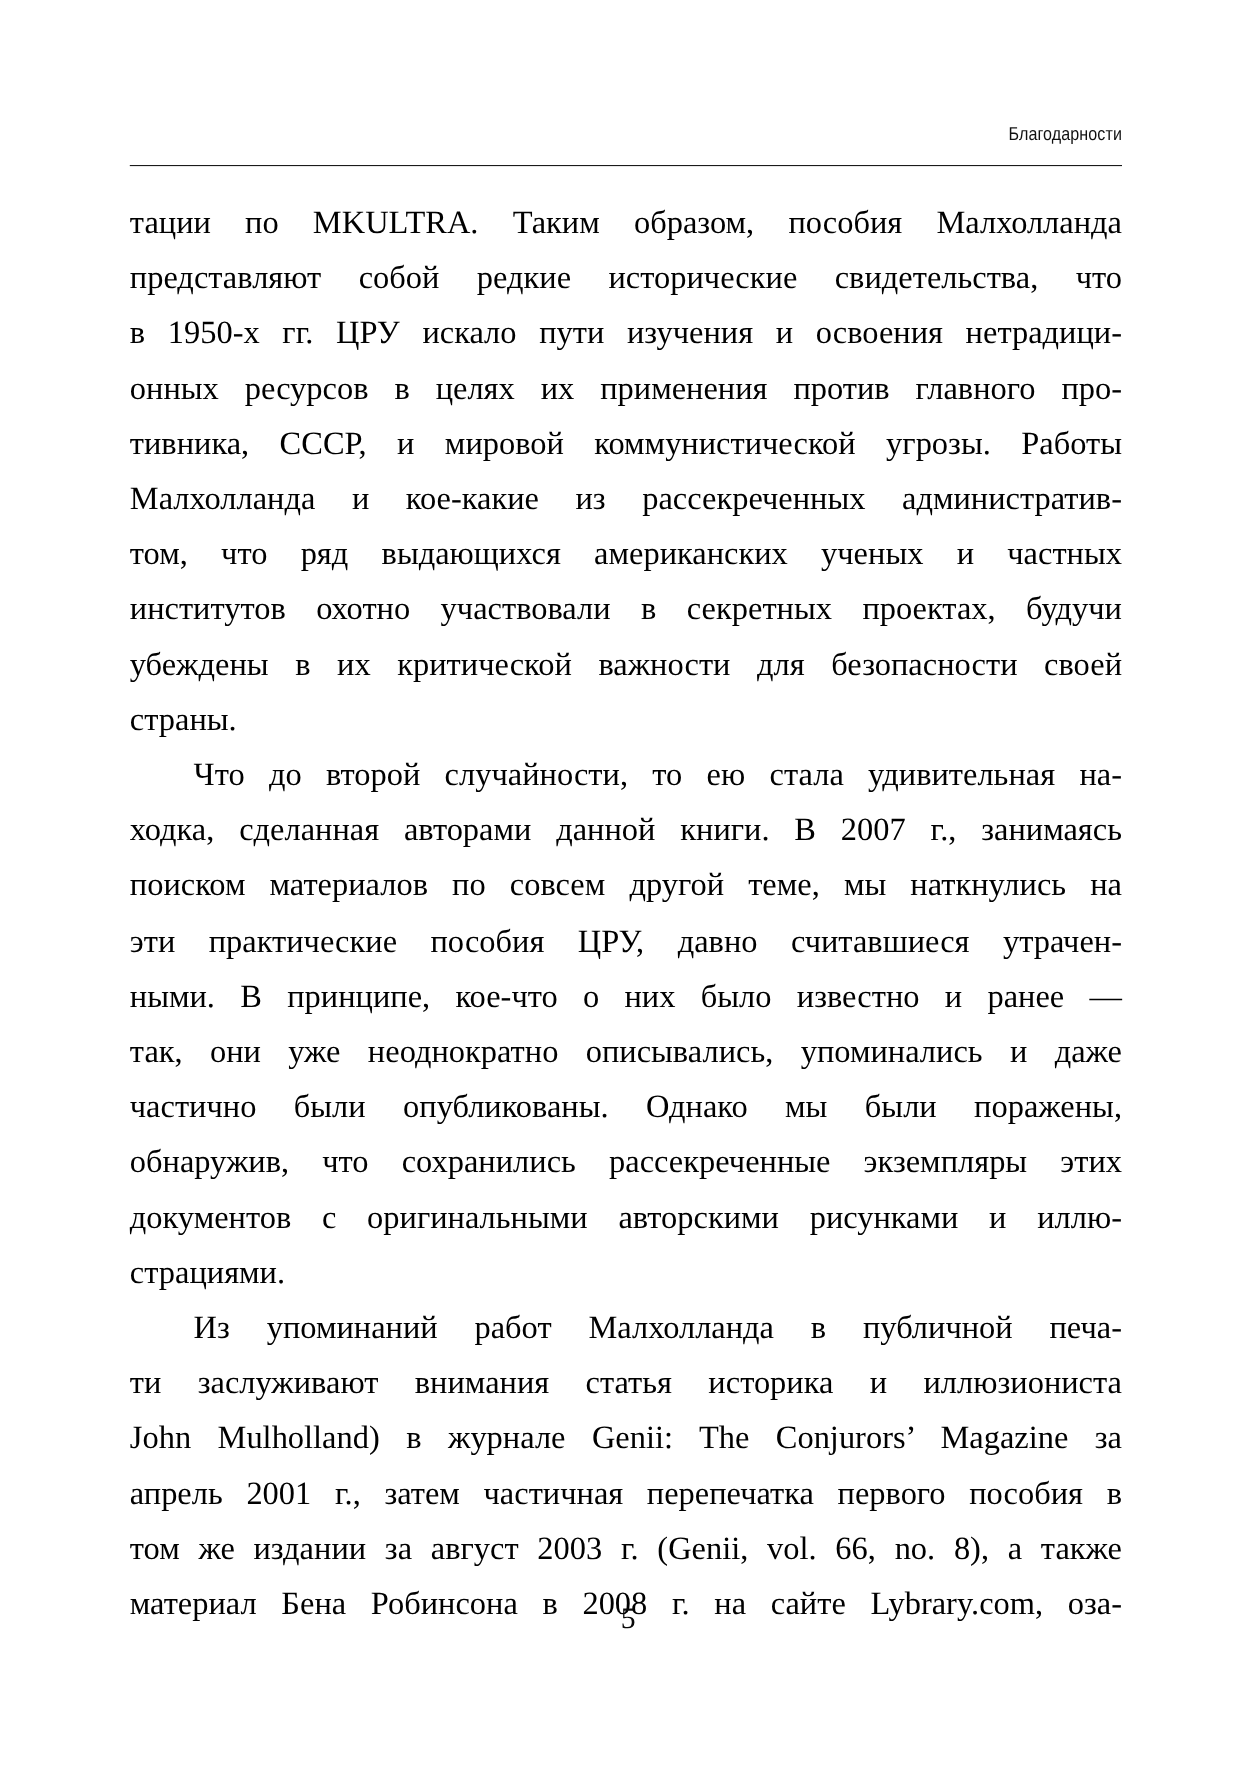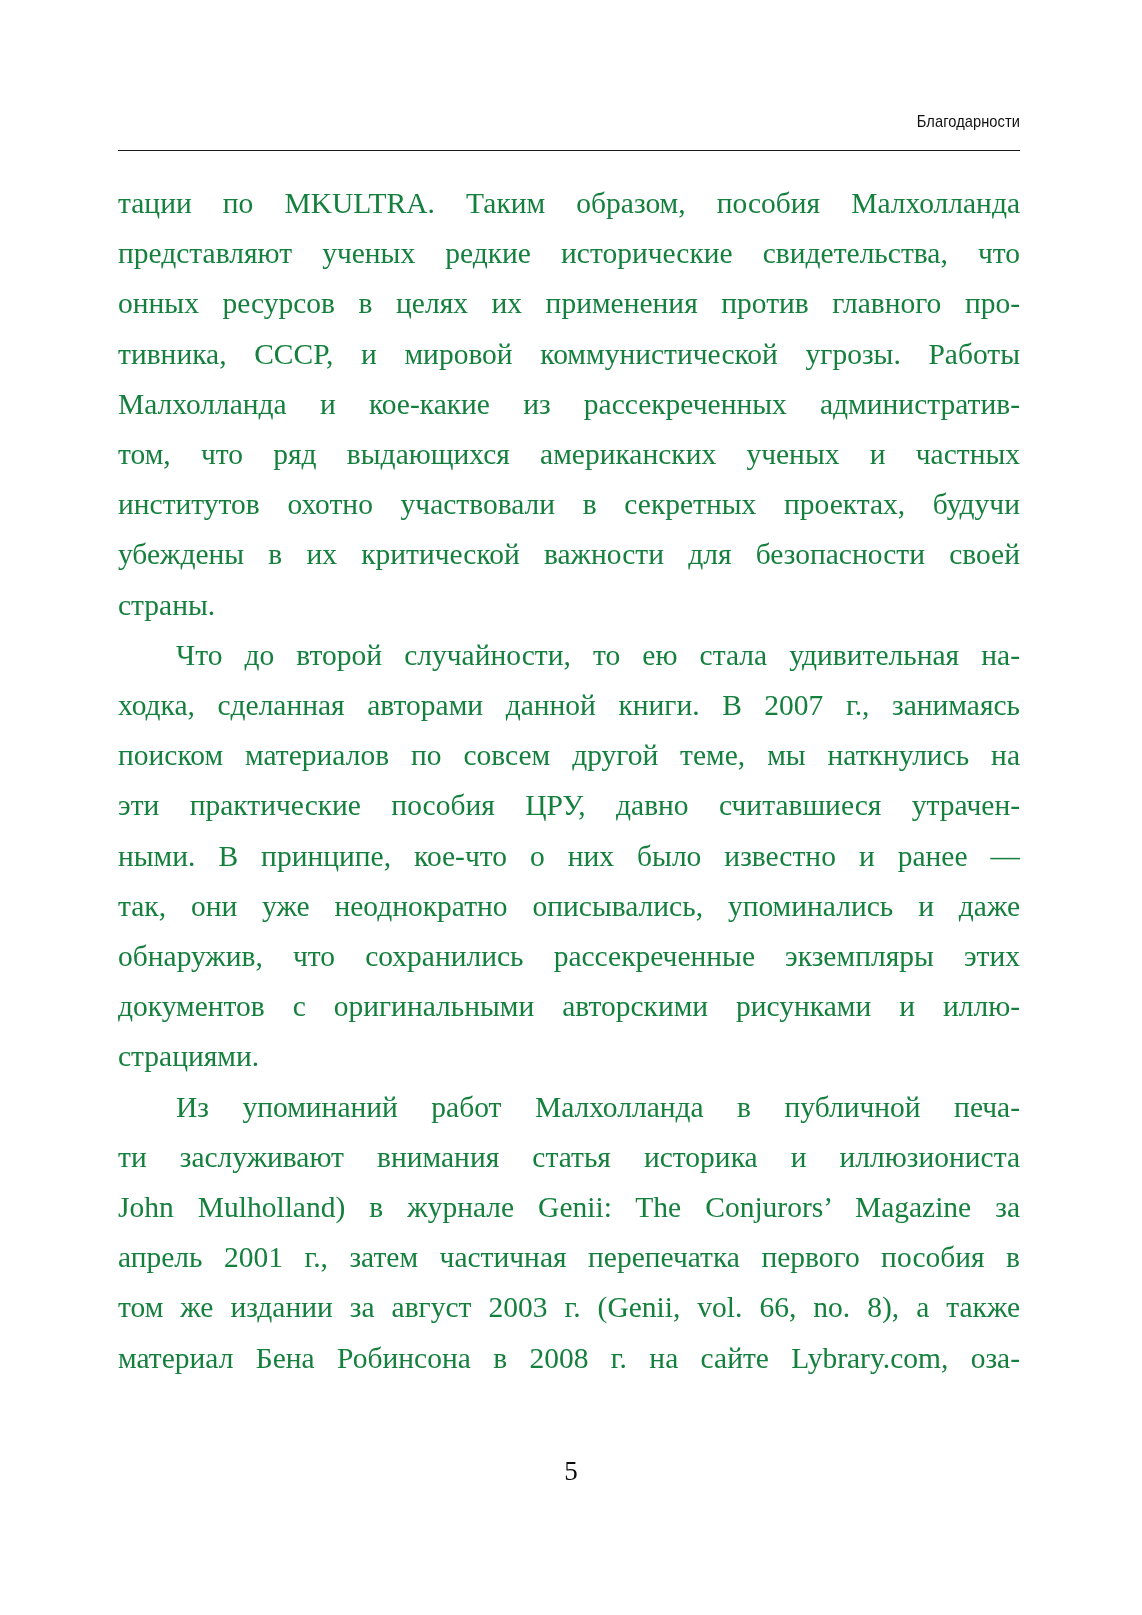--- a/index.html
+++ b/index.html
@@ -58,21 +58,21 @@
     top: 178px;
     width: 902px;
   }
 
   .para {
     margin: 0;
     font-size: 29.5px;
     line-height: 50.2px;
     text-align: justify;
     text-align-last: left;
-    color: #15803d;
+    color: #000000;
     -webkit-font-smoothing: antialiased;
   }
 
   .para .line {
     display: block;
     white-space: pre;
   }
 
   
   .para .line.j {
@@ -111,37 +111,39 @@
 
   <div class="running-head">
     <span class="running-head-text">Благодарности</span>
   </div>
   <div class="head-rule"></div>
 
   <div class="text-block">
 
     <p class="para">
       <span class="line j">тации по MKULTRA. Таким образом, пособия Малхолланда</span>
-      <span class="line j">представляют ученых редкие исторические свидетельства, что</span>
+      <span class="line j">представляют собой редкие исторические свидетельства, что</span>
+      <span class="line j">в 1950-х гг. ЦРУ искало пути изучения и освоения нетрадици-</span>
       <span class="line j">онных ресурсов в целях их применения против главного про-</span>
       <span class="line j">тивника, СССР, и мировой коммунистической угрозы. Работы</span>
       <span class="line j">Малхолланда и кое-какие из рассекреченных административ-</span>
       <span class="line j">том, что ряд выдающихся американских ученых и частных</span>
       <span class="line j">институтов охотно участвовали в секретных проектах, будучи</span>
       <span class="line j">убеждены в их критической важности для безопасности своей</span>
       <span class="line last">страны.</span>
     </p>
 
     <p class="para">
       <span class="line j"><span class="indent"></span><span>Что до второй случайности, то ею стала удивительная на-</span></span>
       <span class="line j">ходка, сделанная авторами данной книги. В 2007 г., занимаясь</span>
       <span class="line j">поиском материалов по совсем другой теме, мы наткнулись на</span>
       <span class="line j">эти практические пособия ЦРУ, давно считавшиеся утрачен-</span>
       <span class="line j">ными. В принципе, кое-что о них было известно и ранее —</span>
       <span class="line j">так, они уже неоднократно описывались, упоминались и даже</span>
+      <span class="line j">частично были опубликованы. Однако мы были поражены,</span>
       <span class="line j">обнаружив, что сохранились рассекреченные экземпляры этих</span>
       <span class="line j">документов с оригинальными авторскими рисунками и иллю-</span>
       <span class="line last">страциями.</span>
     </p>
 
     <p class="para">
       <span class="line j"><span class="indent"></span><span>Из упоминаний работ Малхолланда в публичной печа-</span></span>
       <span class="line j">ти заслуживают внимания статья историка и иллюзиониста</span>
       <span class="line j">John Mulholland) в журнале Genii: The Conjurors’ Magazine за</span>
       <span class="line j">апрель 2001 г., затем частичная перепечатка первого пособия в</span>

